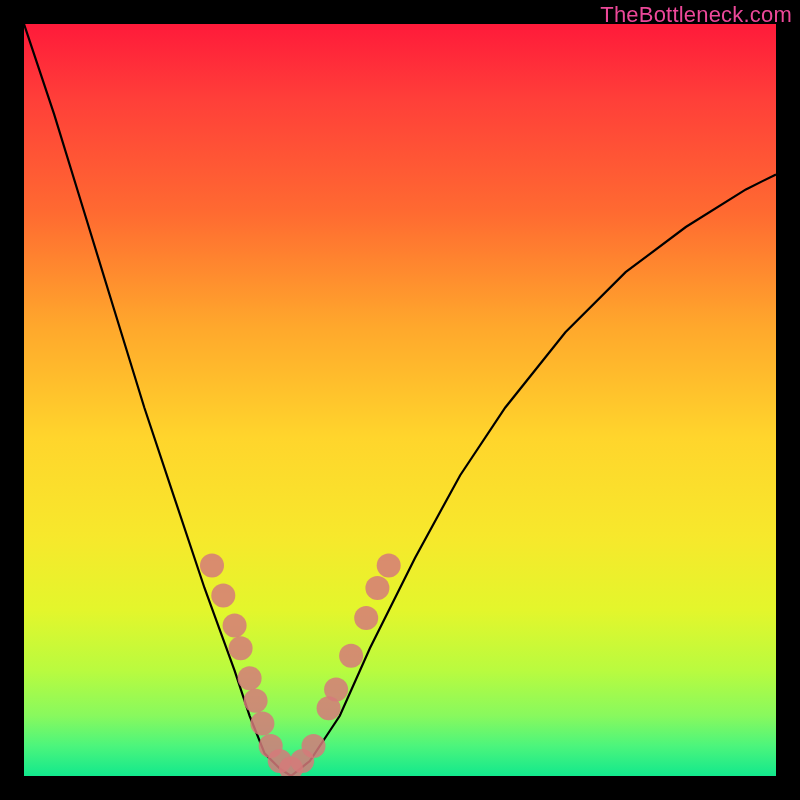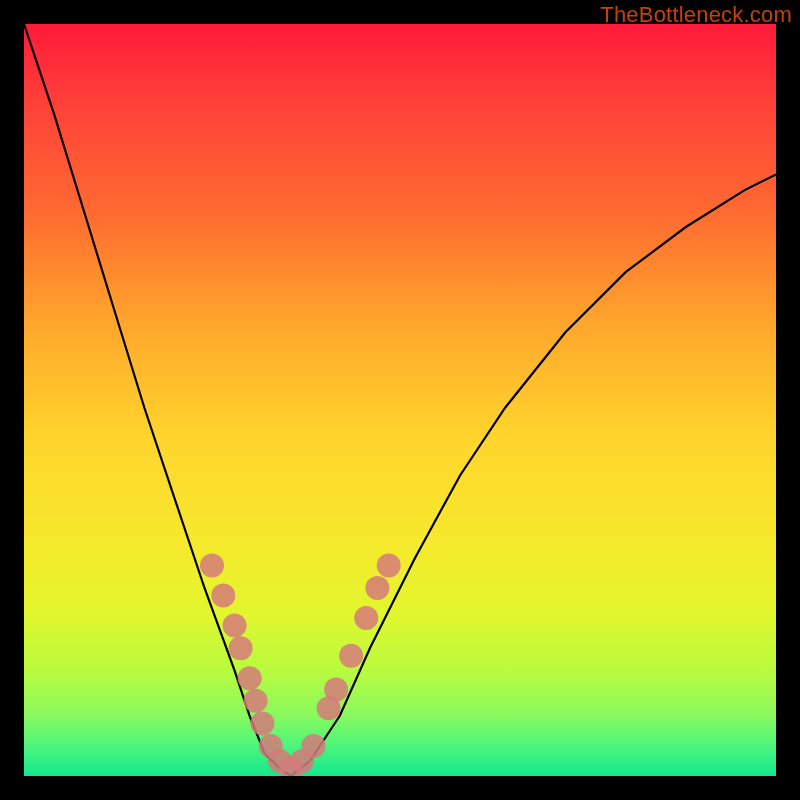--- a/index.html
+++ b/index.html
@@ -32,21 +32,21 @@
       #b9fb3f 86%,
       #88f95e 92%,
       #4cf57c 96%,
       #12e88d 100%
     );
   }
   .watermark {
     position: absolute;
     top: 2px;
     right: 8px;
-    color: #c2410c;
+    color: #ec4899;
     font-size: 22px;
     font-weight: 500;
     letter-spacing: 0.2px;
     z-index: 10;
   }
   svg.curve {
     position: absolute;
     top: 0; left: 0;
     width: 752px; height: 752px;
   }

